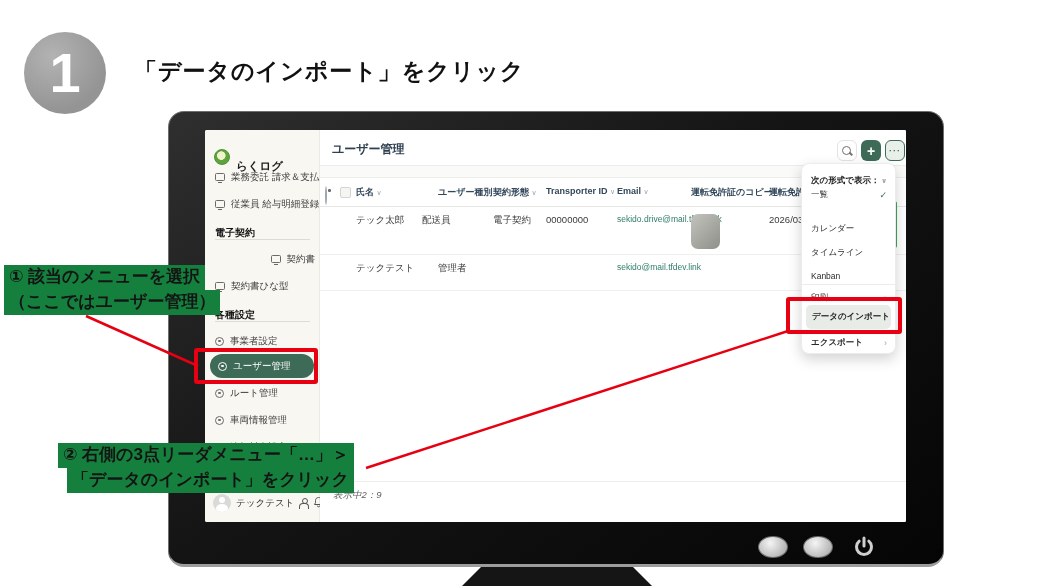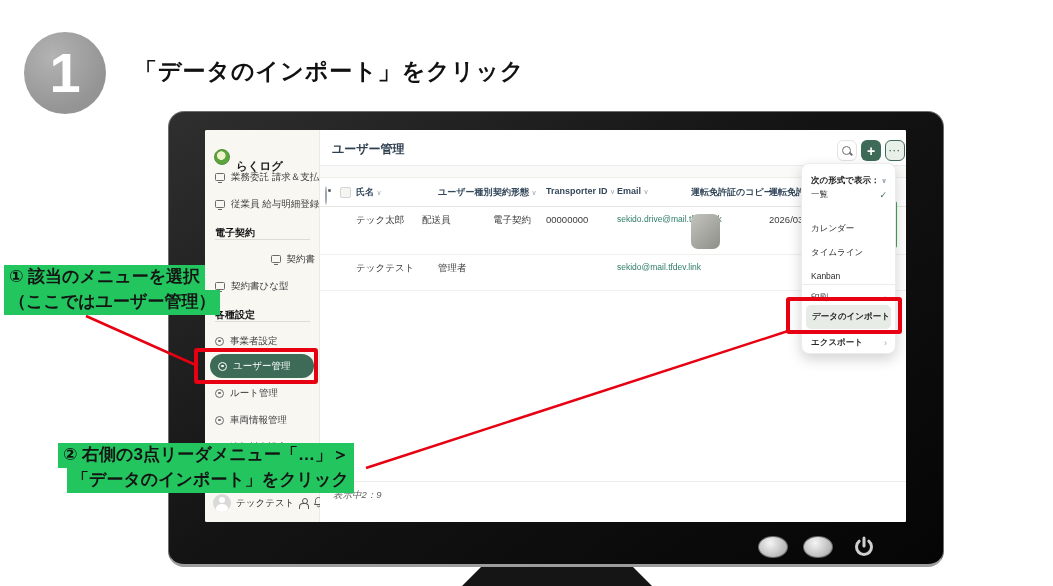--- a/index.html
+++ b/index.html
@@ -99,21 +99,21 @@
   .dd-div { position:absolute; left:0; width:95px; height:1px; background:#ececec; }
   .dd-import { position:absolute; left:4px; right:4px; top:141px; height:24px; background:#e7ece7; border-radius:5px;
     display:flex; align-items:center; padding-left:6px; font-size:8.5px; font-weight:bold; color:#1d1d1d; }
 
   
   .red-box { border:4px solid #e60012; border-radius:3px; z-index:16; background:transparent; }
   .red-box-1 { left:194px; top:348px; width:124px; height:36px; }
   .red-box-2 { left:786px; top:297px; width:116px; height:37px; }
   .overlay-lines { left:0; top:0; width:1053px; height:586px; z-index:15; pointer-events:none; }
   .callout { z-index:20; font-weight:bold; color:#141414; line-height:1.28; }
-  .callout span { display:inline-block; background:#22c55e; padding:1px 5px 2px 5px; }
+  .callout span { display:inline-block; background:#15803d; padding:1px 5px 2px 5px; }
   .callout-1 { left:4px; top:265px; font-size:17px; }
   .callout-2 { left:58px; top:443px; font-size:17px; }
   .callout-2 .l2 { margin-left:9px; }
 </style>
 </head>
 <body>
 
 <div class="canvas">
 
   <div class="abs step-circle">

